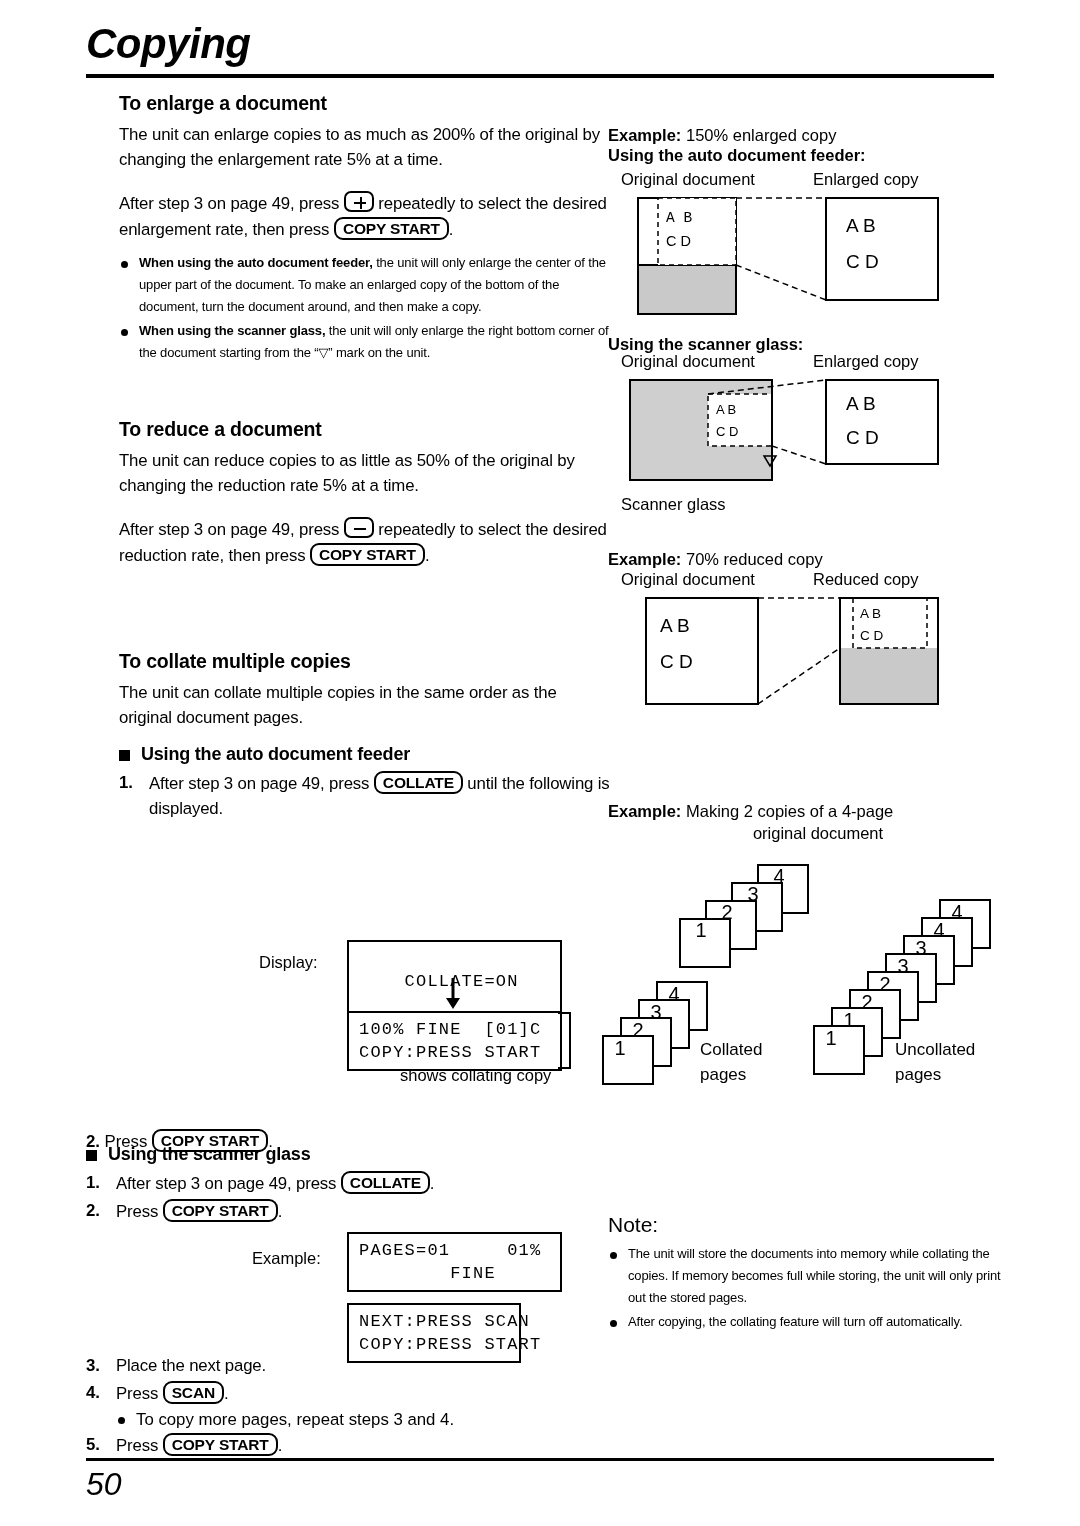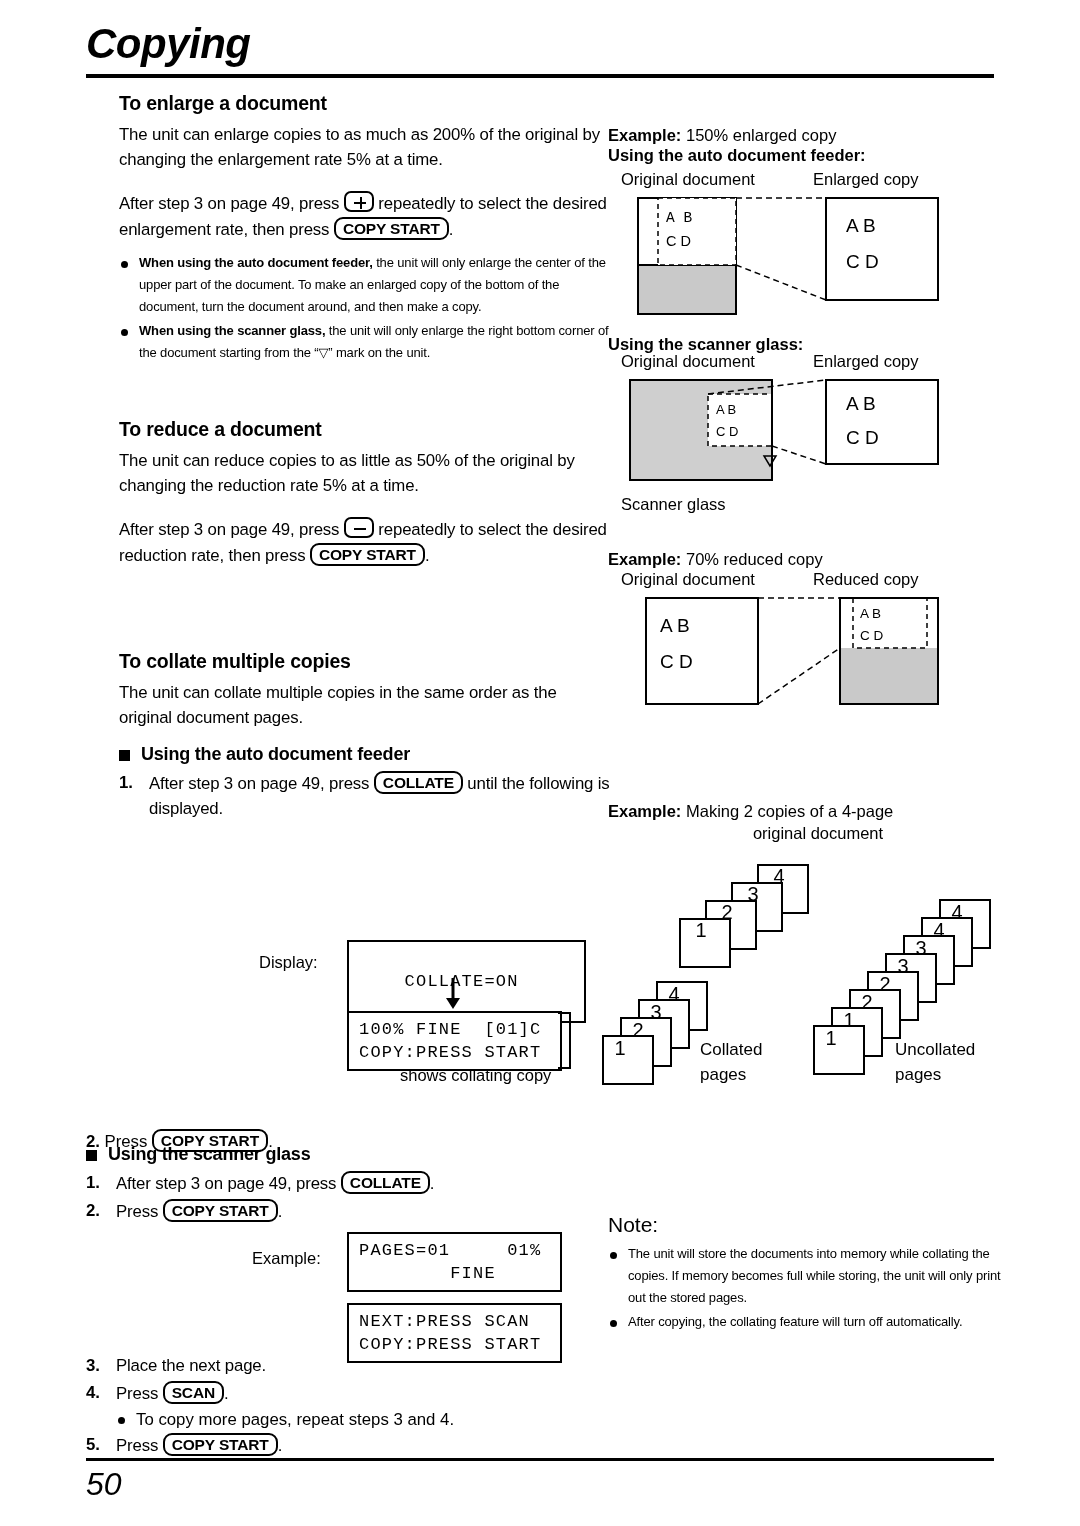--- a/index.html
+++ b/index.html
@@ -235,21 +235,21 @@
         <span>After step 3 on page 49, press</span>
         <span class="key">COLLATE</span>
         <span>until the following is displayed.</span>
       </li>
     </ol>
   </div>
 
   <div style="position:absolute; left:259px; top:951px;">
     <span class="fig-label">Display:</span>
   </div>
-  <div class="lcd" style="position:absolute; left:347px; top:940px; width:239px;">
+  <div class="lcd" style="position:absolute; left:347px; top:940px; width:215px;">
     <span>COLLATE=ON</span>
   </div>
 
   <svg style="position:absolute; left:441px; top:978px;" width="24" height="32">
     <line x1="12" y1="0" x2="12" y2="22" stroke="#000" stroke-width="3"></line>
     <polygon points="5,20 19,20 12,31" fill="#000"></polygon>
   </svg>
 
   <div class="lcd" style="position:absolute; left:347px; top:1011px; width:215px;"><span>100% FINE  [01]C</span>
 <span>COPY:PRESS START</span></div>
@@ -280,21 +280,21 @@
       </li>
     </ol>
   </div>
 
   <div style="position:absolute; left:252px; top:1247px;">
     <span class="fig-label">Example:</span>
   </div>
   <div class="lcd" style="position:absolute; left:347px; top:1232px; width:215px;"><span>PAGES=01     01%</span>
 <span>        FINE</span></div>
 
-  <div class="lcd" style="position:absolute; left:347px; top:1303px; width:215px;"><span>NEXT:PRESS SCAN</span>
+  <div class="lcd" style="position:absolute; left:347px; top:1303px; width:174px;"><span>NEXT:PRESS SCAN</span>
 <span>COPY:PRESS START</span></div>
 
   <div style="position:absolute; left:86px; top:1354px; width:492px;">
     <ol class="steps">
       <li>
         <span class="num">3.</span>
         <span>Place the next page.</span>
       </li>
       <li>
         <span class="num">4.</span>

